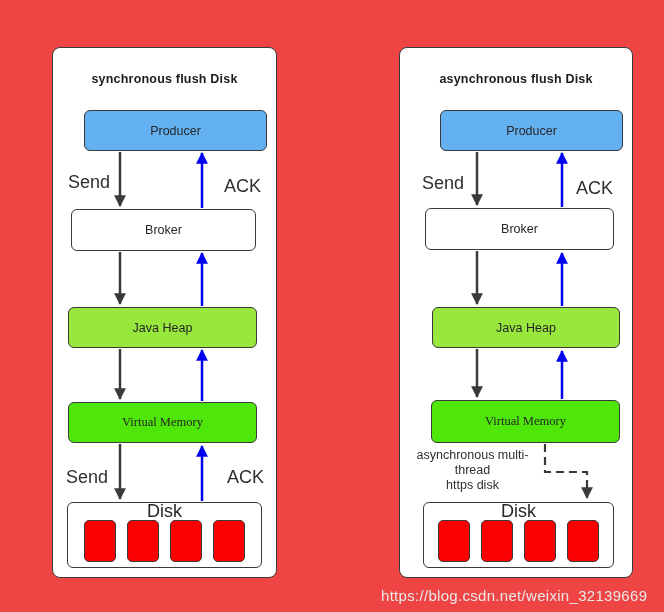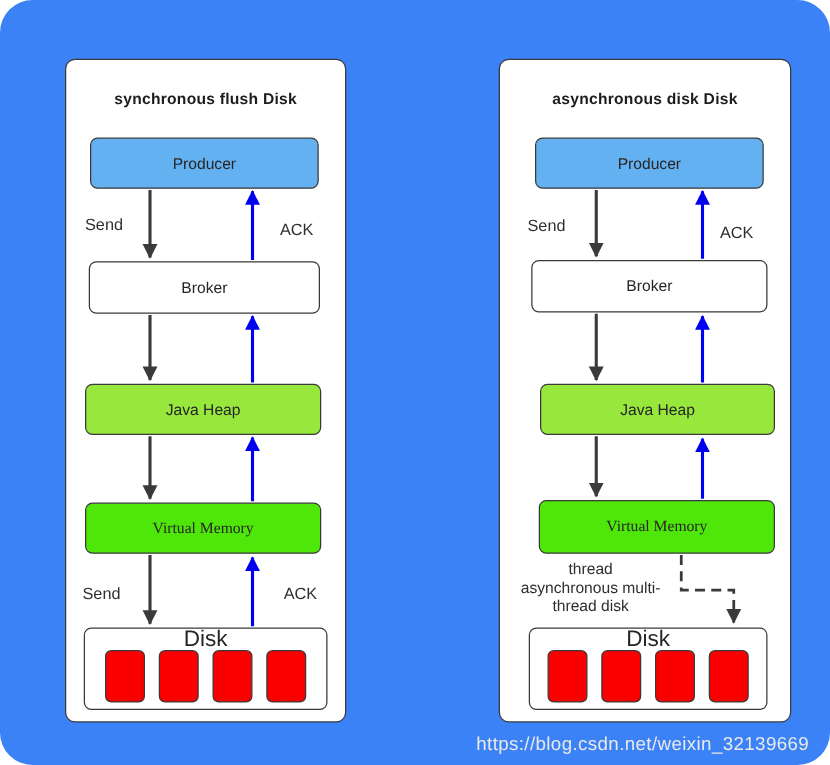--- a/index.html
+++ b/index.html
@@ -10,23 +10,22 @@
     --border:#3A3A3A;
     --arrow-black:#3A3A3A;
     --arrow-blue:#0000F0;
   }
   *{box-sizing:border-box;margin:0;padding:0;}
   html,body{background:#ffffff;}
   body{font-family:"Liberation Sans","DejaVu Sans",sans-serif;color:#2b2b2b;}
   .canvas{
     position:relative;
     width:664px;height:612px;
-    background:#3b82f6;
+    background:#ef4444;
     overflow:hidden;
-    border-radius:26px;
   }
   .panel{
     position:absolute;
     border:1.5px solid var(--border);
     border-radius:8px;
     background:#ffffff;
   }
   .panel.left{left:52px;top:47px;width:225px;height:531px;}
   .panel.right{left:399px;top:47px;width:234px;height:531px;}
   .panel-title{
@@ -37,21 +36,21 @@
   }
   .box{
     position:absolute;
     display:flex;align-items:center;justify-content:center;
     border:1.5px solid var(--border);
     border-radius:6px;
     font-size:12.5px;
     background:#ffffff;
     color:#262626;
   }
-  .box.producer{background:var(--producer);}
+  .box.producer{background:var(--producer);margin-left:12px;}
   .box.javaheap{background:var(--javaheap);text-align:center;}
   .box.vm{background:var(--vm);font-family:Liberation Serif, serif;}
 
   
   .l-producer{left:72px;top:110px;width:183px;height:41px;}
   .l-broker{left:71px;top:209px;width:185px;height:42px;}
   .l-javaheap{left:68px;top:307px;width:189px;height:41px;}
   .l-vm{left:68px;top:402px;width:189px;height:41px;}
   .l-disk{left:67px;top:502px;width:195px;height:66px;}
 
@@ -74,21 +73,21 @@
   .disk-cells{display:flex;gap:11px;margin-top:1px;}
   .disk-cell{
     width:32px;height:42px;
     background:var(--disk-cell);
     border:1.5px solid var(--border);
     border-radius:5px;
   }
 
   .edge-label{
     position:absolute;
-    font-size:13px;color:#2f2f2f;
+    font-size:18px;color:#2f2f2f;
     white-space:nowrap;
   }
   .lbl-l-send{left:68px;top:172px;}
   .lbl-l-ack-top{left:224px;top:176px;}
   .lbl-l-flush{left:66px;top:467px;}
   .lbl-l-ack-bottom{left:227px;top:467px;}
   .lbl-r-send{left:422px;top:173px;}
   .lbl-r-ack{left:576px;top:178px;}
 
   .async-note{
@@ -121,21 +120,21 @@
 </head>
 <body>
 
 <div class="canvas">
 
   <div class="panel left">
     <div class="panel-title">synchronous flush Disk</div>
   </div>
 
   <div class="panel right">
-    <div class="panel-title">asynchronous disk Disk</div>
+    <div class="panel-title">asynchronous flush Disk</div>
   </div>
 
   <div class="box producer l-producer">Producer</div>
   <div class="box l-broker">Broker</div>
   <div class="box javaheap l-javaheap">Java Heap</div>
   <div class="box vm l-vm">Virtual Memory</div>
   <div class="disk-box l-disk">
     <div class="disk-title">Disk</div>
     <div class="disk-cells">
         <div class="disk-cell"></div>
@@ -160,23 +159,23 @@
   </div>
 
   <div class="edge-label lbl-l-send">Send</div>
   <div class="edge-label lbl-l-ack-top">ACK</div>
   <div class="edge-label lbl-l-flush">Send</div>
   <div class="edge-label lbl-l-ack-bottom">ACK</div>
   <div class="edge-label lbl-r-send">Send</div>
   <div class="edge-label lbl-r-ack">ACK</div>
 
   <div class="async-note">
+    <span>asynchronous multi-</span>
     <span>thread</span>
-    <span>asynchronous multi-</span>
-    <span>thread disk</span>
+    <span>https disk</span>
   </div>
 
   <svg class="arrows" viewBox="0 0 664 612" xmlns="http://www.w3.org/2000/svg">
     <defs>
       <marker id="mBlack" markerUnits="userSpaceOnUse" markerWidth="13" markerHeight="13" viewBox="0 0 12 12" refX="10" refY="6" orient="auto">
         <path class="mk-black" d="M0,0.5 L11,6 L0,11.5 z"></path>
       </marker>
       <marker id="mBlue" markerUnits="userSpaceOnUse" markerWidth="13" markerHeight="13" viewBox="0 0 12 12" refX="10" refY="6" orient="auto">
         <path class="mk-blue" d="M0,0.5 L11,6 L0,11.5 z"></path>
       </marker>

